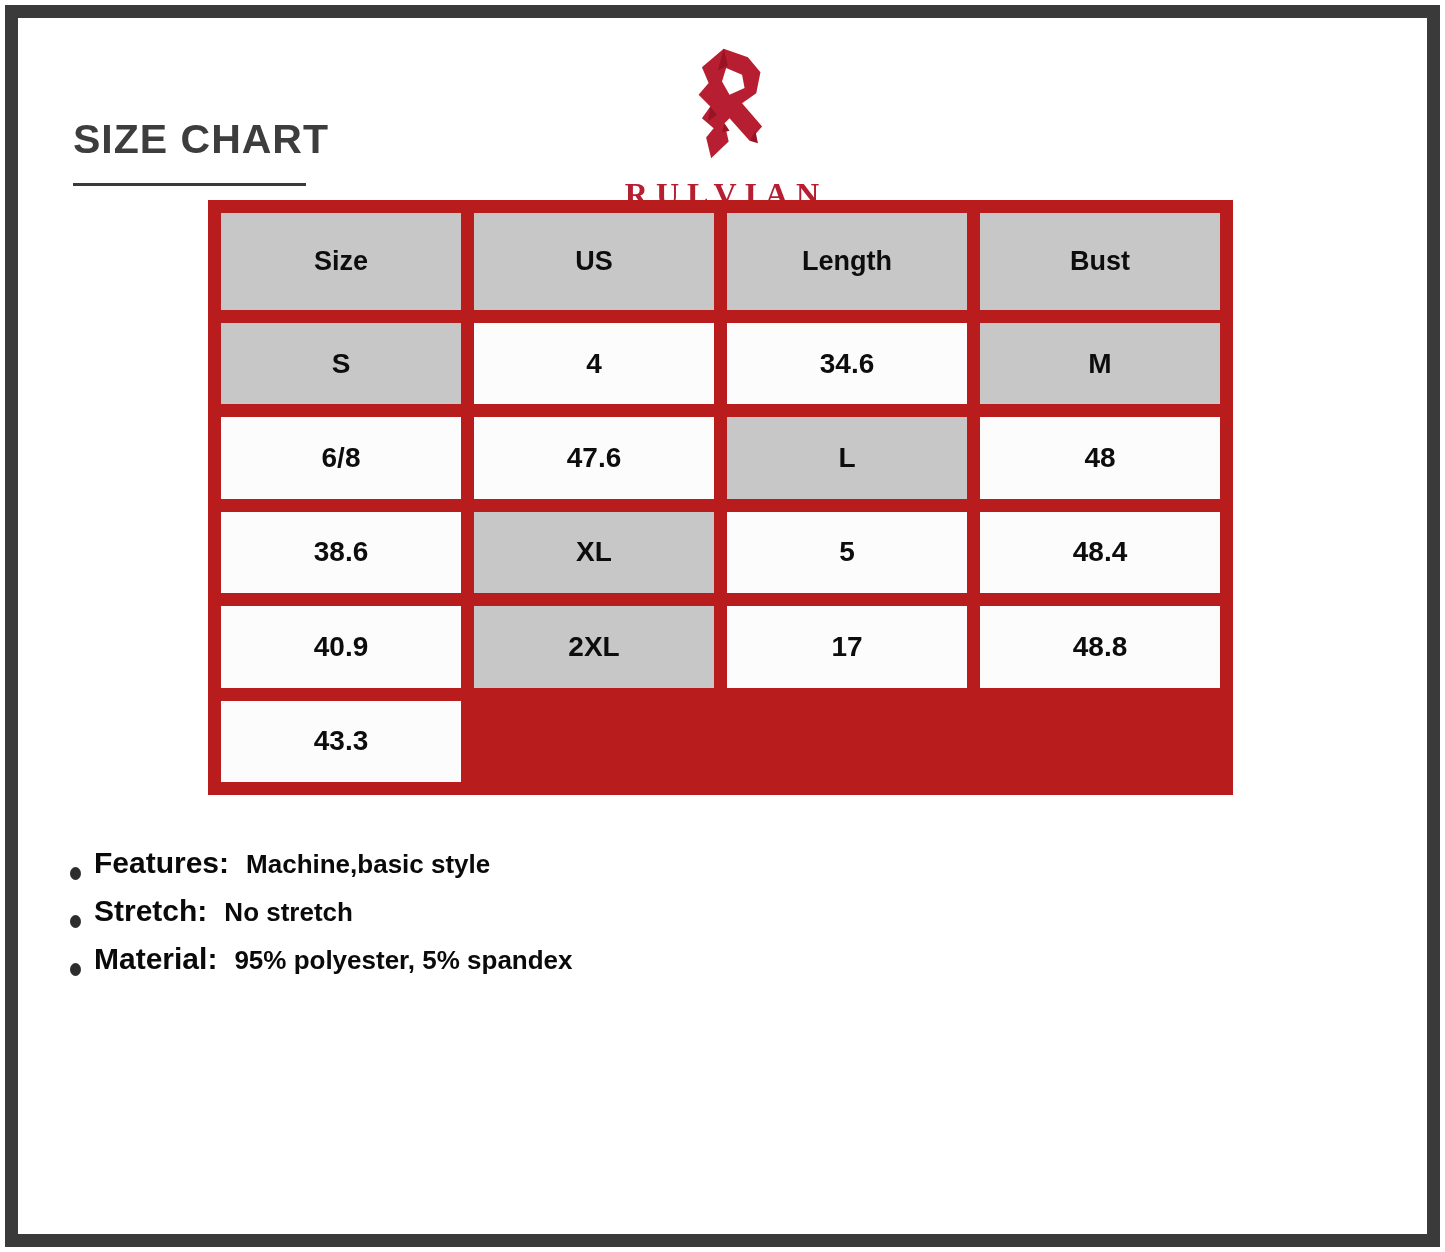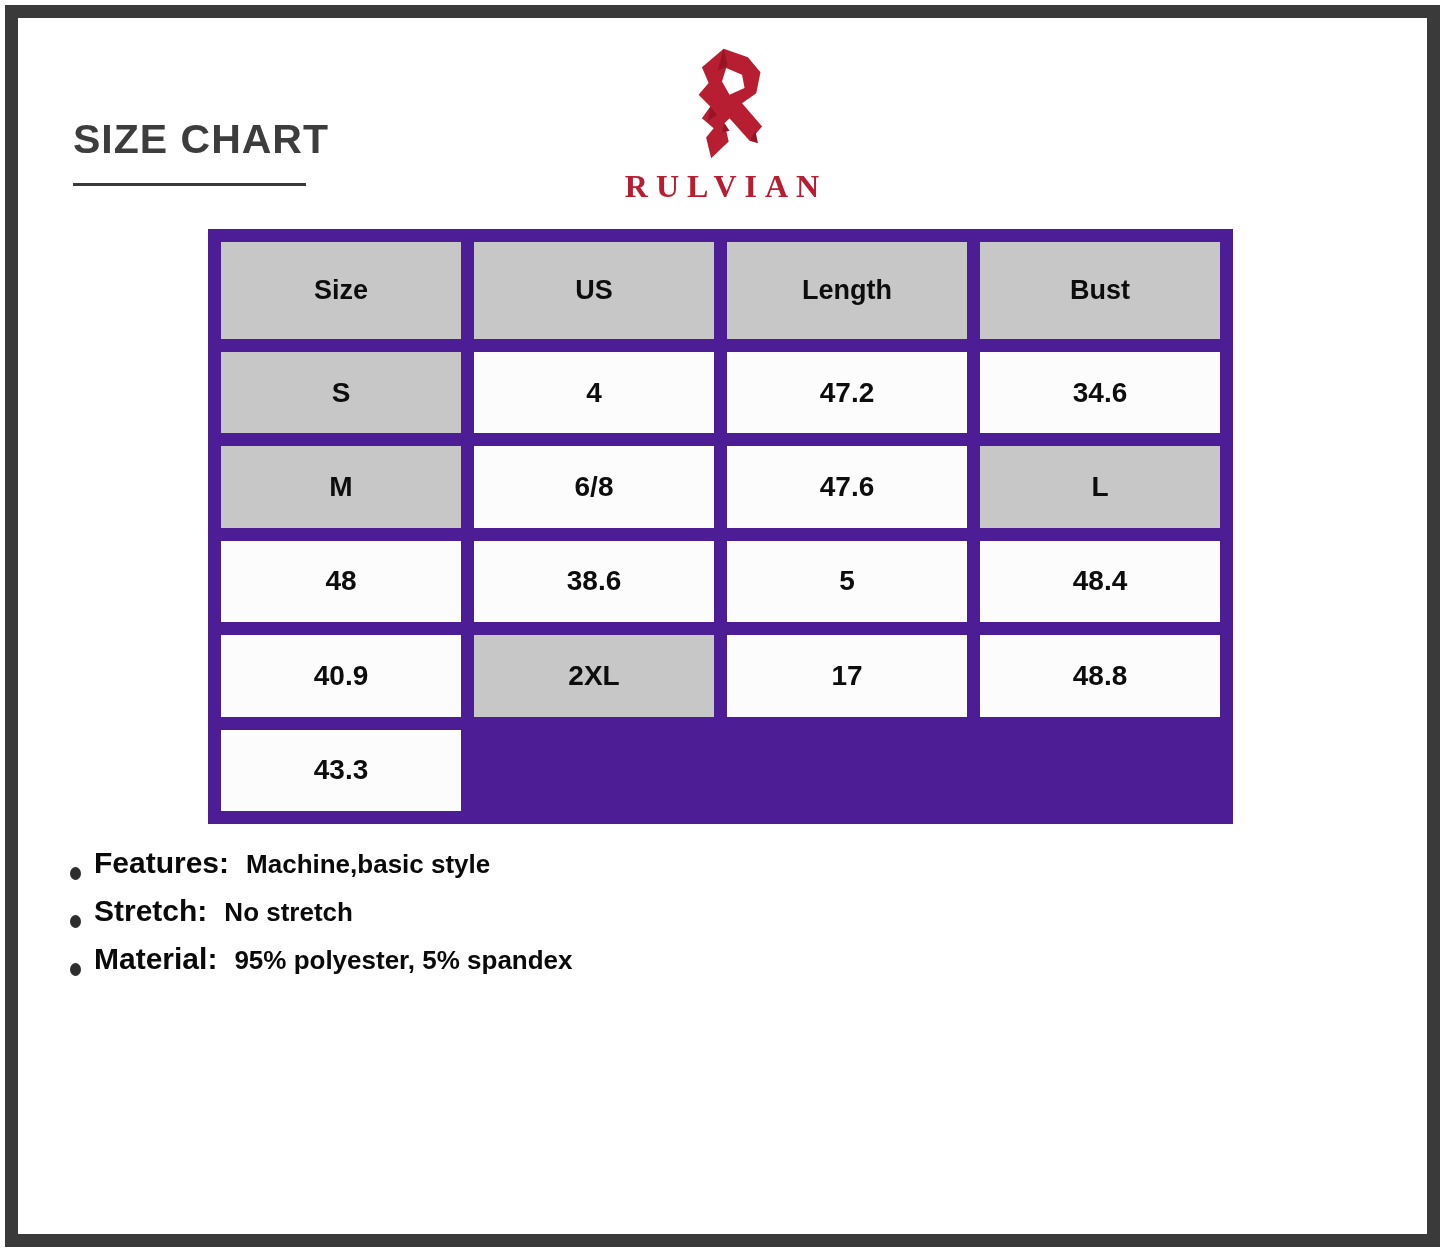--- a/index.html
+++ b/index.html
@@ -31,35 +31,35 @@
     position: absolute;
     left: 73px; top: 183px;
     width: 233px; height: 3px;
     background: #3a3a3a;
   }
   
   .brand { position: absolute; left: 570px; top: 48px; width: 304px; text-align: center; }
   .brand-mark { width: 96px; height: 112px; display: inline-block; }
   .brand-name {
     display: block;
-    margin-top: 4px;
+    margin-top: 12px;
     font-family: "Liberation Serif", serif;
     font-weight: 700;
     font-size: 32px;
     letter-spacing: 8px;
     padding-left: 8px; 
     color: #b81e31;
     white-space: nowrap;
   }
   
   .size-table {
     position: absolute;
-    left: 208px; top: 229px;
+    left: 208px; top: 200px;
     width: 1025px; height: 595px;
-    background: #4c1d95;
+    background: #b91c1c;
     display: grid;
     grid-template-columns: repeat(4, 1fr);
     grid-template-rows: 97px repeat(5, 1fr);
     gap: 13px;
     padding: 13px;
   }
   .cell {
     display: flex;
     align-items: center;
     justify-content: center;
@@ -127,31 +127,31 @@
 
 <div class="size-table">
 
   <div class="cell th">Size</div>
   <div class="cell th">US</div>
   <div class="cell th">Length</div>
   <div class="cell th">Bust</div>
 
   <div class="cell td size-col">S</div>
   <div class="cell td">4</div>
-  <div class="cell td">47.2</div>
   <div class="cell td">34.6</div>
 
   <div class="cell td size-col">M</div>
   <div class="cell td">6/8</div>
   <div class="cell td">47.6</div>
 
   <div class="cell td size-col">L</div>
   <div class="cell td">48</div>
   <div class="cell td">38.6</div>
 
+  <div class="cell td size-col">XL</div>
   <div class="cell td">5</div>
   <div class="cell td">48.4</div>
   <div class="cell td">40.9</div>
 
   <div class="cell td size-col">2XL</div>
   <div class="cell td">17</div>
   <div class="cell td">48.8</div>
   <div class="cell td">43.3</div>
 </div>
 

